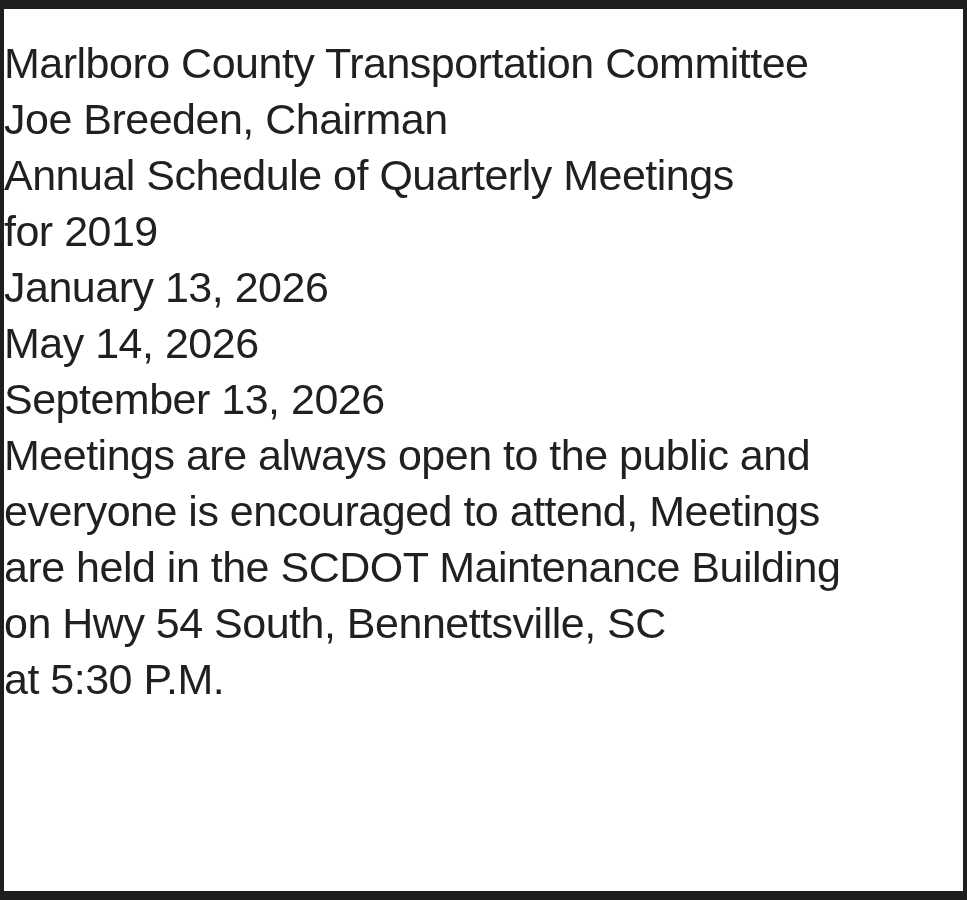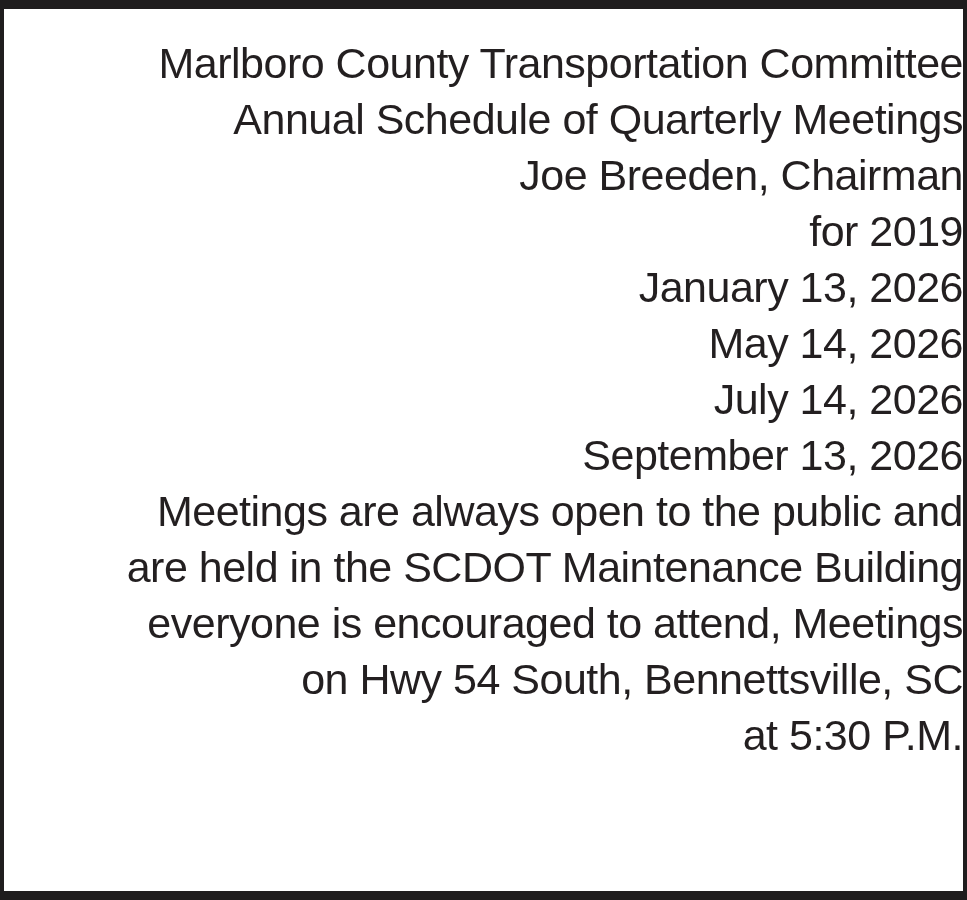--- a/index.html
+++ b/index.html
@@ -16,22 +16,21 @@
     border-top: 9px solid #1f1d1e;
     border-bottom: 9px solid #1f1d1e;
     border-left: 4px solid #1f1d1e;
     border-right: 4px solid #1f1d1e;
     font-family: "Liberation Sans", sans-serif;
     color: #231f20;
     overflow: hidden;
   }
   .content {
     padding-top: 26px;
-    text-align: right;
-    padding-left: 8px;
+    text-align: left;
   }
   .line {
     font-size: 43px;
     line-height: 56px;
     letter-spacing: -0.5px;
     white-space: nowrap;
   }
   .block {
     margin: 0;
   }
@@ -39,34 +38,33 @@
   }
 </style>
 </head>
 <body>
 
 <div class="clipping">
   <div class="content">
 
     <div class="block">
       <div class="line">Marlboro County Transportation Committee</div>
+      <div class="line">Joe Breeden, Chairman</div>
       <div class="line">Annual Schedule of Quarterly Meetings</div>
-      <div class="line">Joe Breeden, Chairman</div>
       <div class="line">for 2019</div>
     </div>
 
     <div class="block">
       <div class="line">January 13, 2026</div>
       <div class="line">May 14, 2026</div>
-      <div class="line">July 14, 2026</div>
       <div class="line">September 13, 2026</div>
     </div>
 
     <div class="block">
       <div class="line">Meetings are always open to the public and</div>
+      <div class="line">everyone is encouraged to attend, Meetings</div>
       <div class="line">are held in the SCDOT Maintenance Building</div>
-      <div class="line">everyone is encouraged to attend, Meetings</div>
       <div class="line">on Hwy 54 South, Bennettsville, SC</div>
       <div class="line">at 5:30 P.M.</div>
     </div>
 
   </div>
 </div>
 
 </body></html>

